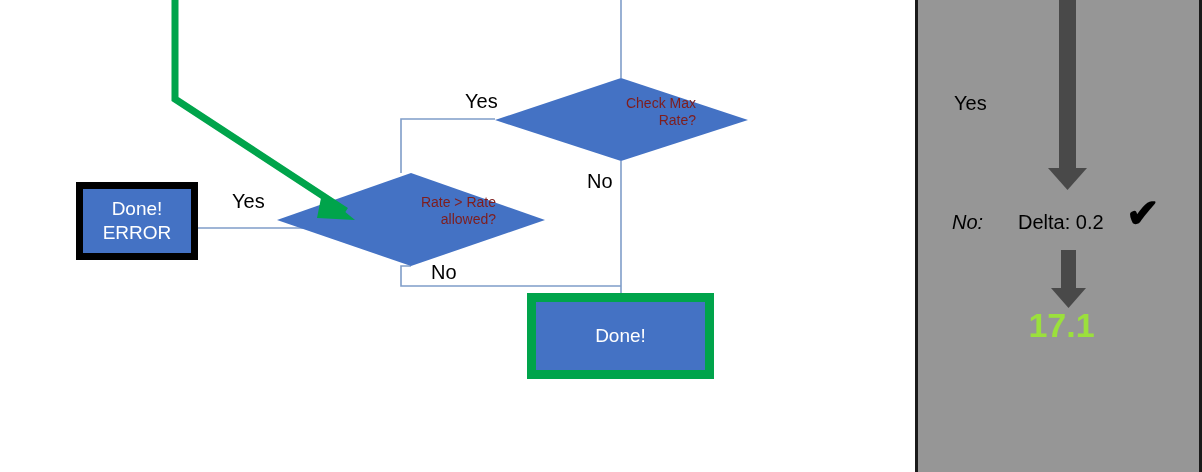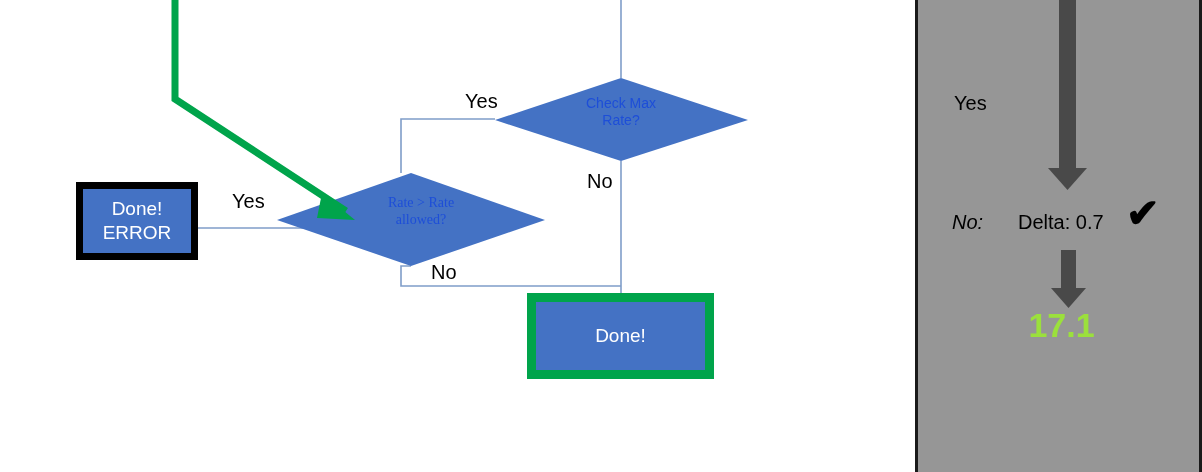--- a/index.html
+++ b/index.html
@@ -28,22 +28,22 @@
   }
   #flow-svg {
     position: absolute;
     left: 0; top: 0;
     width: 915px;
     height: 472px;
   }
 
   .node-text {
     position: absolute;
-    color: #1d4ed8;
-    text-align: center;
+    color: #7f1d1d;
+    text-align: right;
     line-height: 1.22;
     white-space: pre-line;
     pointer-events: none;
   }
 
   
   #done-error-box {
     position: absolute;
     left: 76px;
     top: 182px;
@@ -89,21 +89,20 @@
     left: 546px;
     top: 95px;
     width: 150px;
     font-size: 14px;
   }
   #rate-gt-rate-label {
     left: 346px;
     top: 194px;
     width: 150px;
     font-size: 14px;
-    font-family: Liberation Serif, serif;
   }
 
   
   .edge-label {
     position: absolute;
     color: #000000;
     font-size: 20px;
     white-space: nowrap;
     pointer-events: none;
   }
@@ -217,20 +216,20 @@
       <g>
         <rect x="143" y="250" width="15" height="45" fill="#494949"></rect>
         <polygon points="133,288 168,288 150.5,308" fill="#494949"></polygon>
       </g>
     </svg>
 
     <div class="panel-text" id="panel-yes">Yes</div>
 
     <div class="panel-text" id="panel-no">No:</div>
 
-    <div class="panel-text" id="panel-delta">Delta: 0.7</div>
+    <div class="panel-text" id="panel-delta">Delta: 0.2</div>
 
     <div class="panel-text" id="panel-check">✔</div>
 
     <div class="panel-text" id="panel-value">17.1</div>
   </div>
 
 </div>
 
 </body></html>

